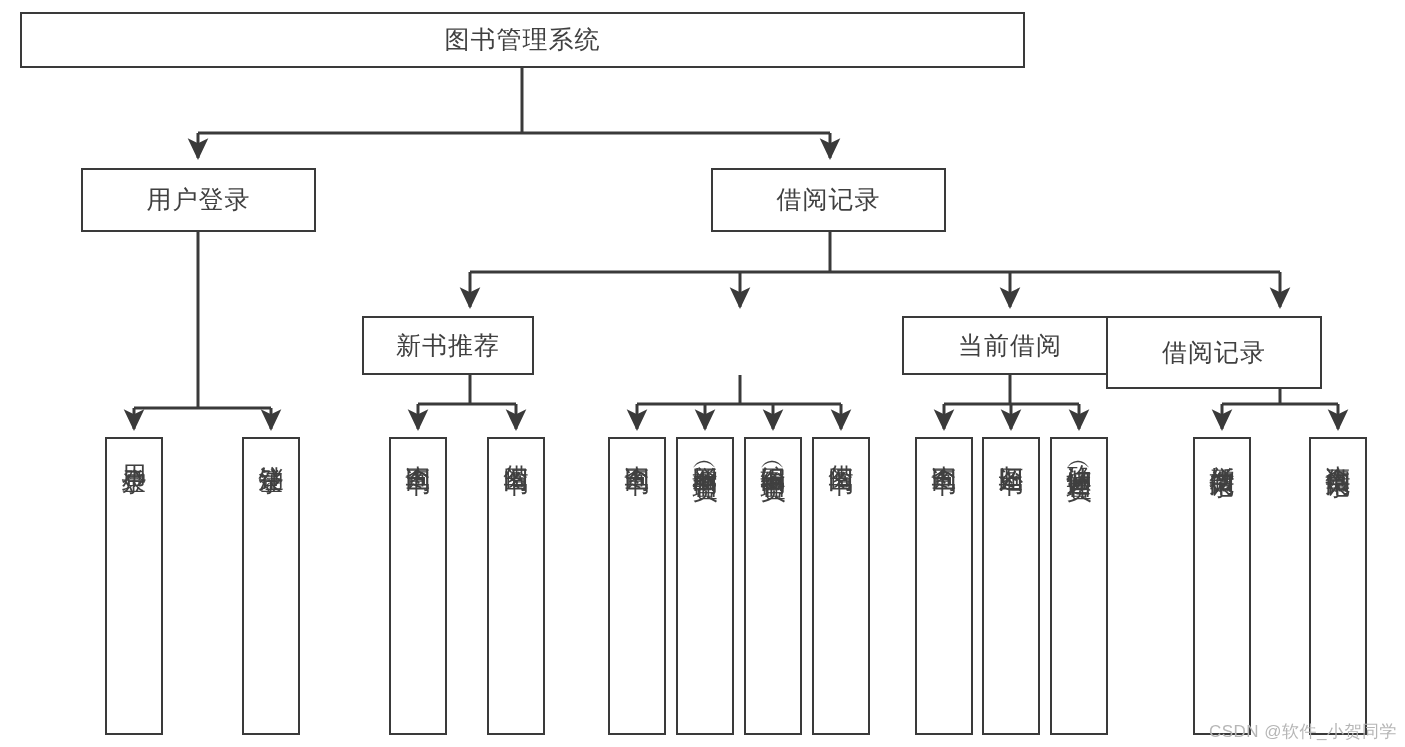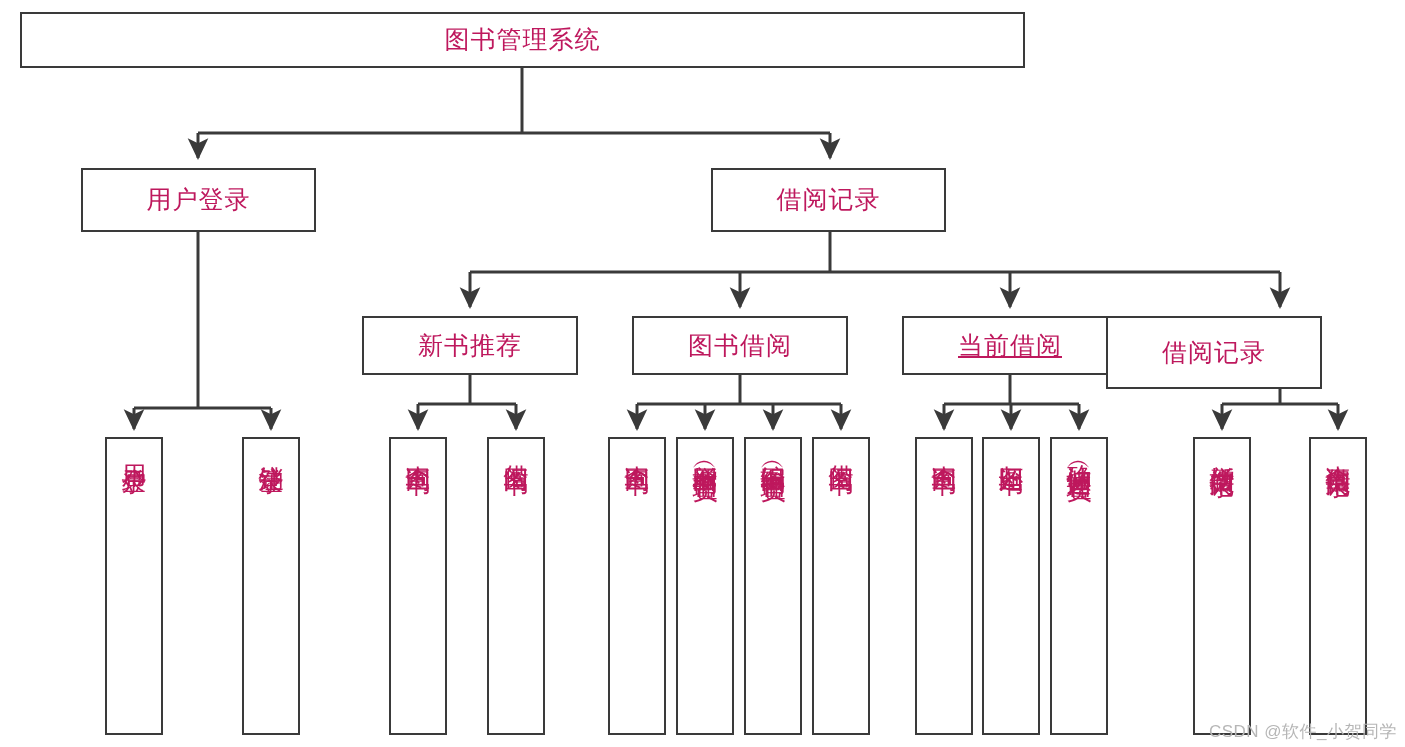--- a/index.html
+++ b/index.html
@@ -27,21 +27,21 @@
     pointer-events: none;
   }
   .node {
     position: absolute;
     box-sizing: border-box;
     background: #ffffff;
     border: 2.4px solid #3a3a3a;
     display: flex;
     align-items: center;
     justify-content: center;
-    color: #be185d;
+    color: #404040;
     z-index: 2;
   }
   .node .label {
     display: block;
     text-align: center;
     line-height: 1.25;
     white-space: nowrap;
   }
   
   .node.horiz .label {
@@ -137,27 +137,24 @@
     <span class="label">图书管理系统</span>
   </div>
 
   <div class="node horiz" style="left:81px; top:168px; width:235px; height:64px;">
     <span class="label">用户登录</span>
   </div>
   <div class="node horiz" style="left:711px; top:168px; width:235px; height:64px;">
     <span class="label">借阅记录</span>
   </div>
 
-  <div class="node horiz" style="left:362px; top:316px; width:216px; height:59px;">
+  <div class="node horiz" style="left:362px; top:316px; width:172px; height:59px;">
     <span class="label">新书推荐</span>
   </div>
-  <div class="node horiz" style="left:632px; top:316px; width:216px; height:59px;">
-    <span class="label">图书借阅</span>
-  </div>
-  <div class="node horiz" style="left:902px; top:316px; width:216px; height:59px;text-decoration:underline;">
+  <div class="node horiz" style="left:902px; top:316px; width:216px; height:59px;">
     <span class="label">当前借阅</span>
   </div>
   <div class="node horiz" style="left:1106px; top:316px; width:216px; height:73px;">
     <span class="label">借阅记录</span>
   </div>
 
   <div class="node vert" style="left:105px; top:437px; width:58px; height:298px;">
     <span class="label">用户登录</span>
   </div>
   <div class="node vert" style="left:242px; top:437px; width:58px; height:298px;">

